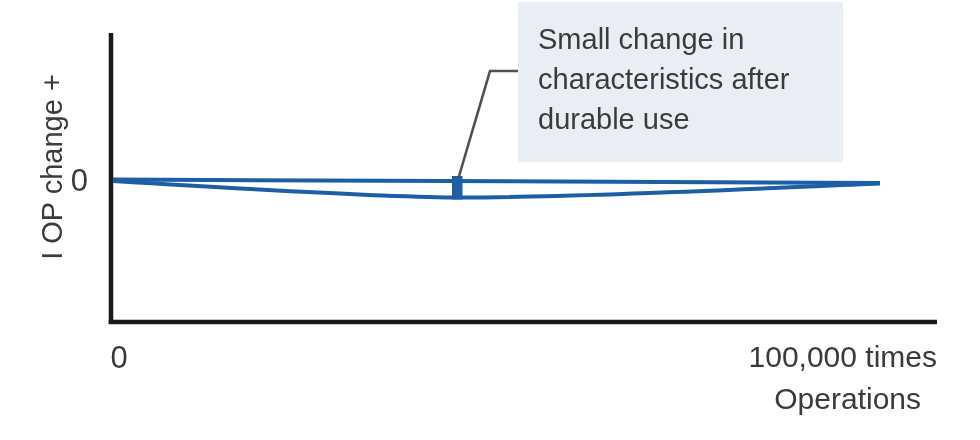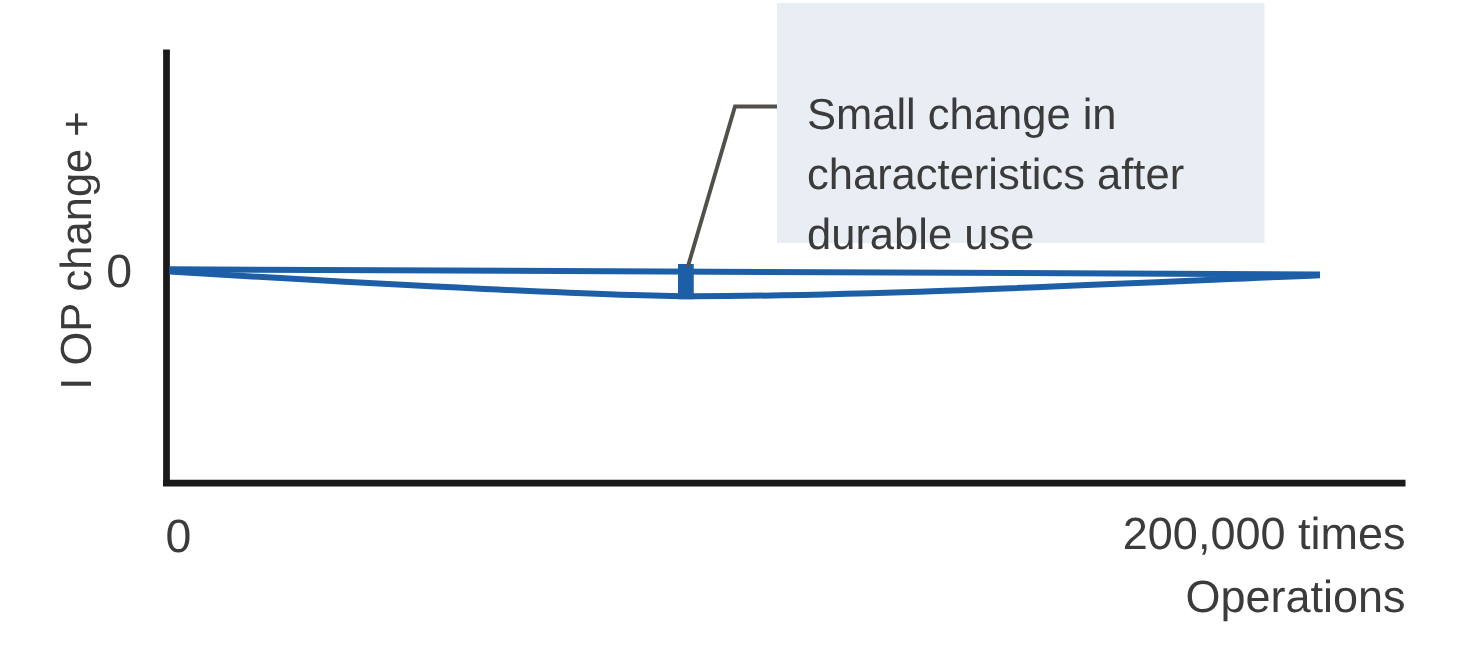--- a/index.html
+++ b/index.html
@@ -54,41 +54,40 @@
     font-size: 31px;
     text-align: center;
   }
   .x-tick-max {
     right: 43px;
     top: 340px;
     font-size: 30px;
     text-align: right;
   }
   .x-axis-title {
-    right: 43px;
+    right: 59px;
     top: 382px;
     font-size: 30px;
     text-align: right;
   }
   .callout {
     position: absolute;
     left: 518px;
     top: 2px;
     width: 325px;
     height: 160px;
     background: var(--color-callout-bg, #e8eef4);
     box-sizing: border-box;
     padding: 17px 10px 0 20px;
   }
   .callout-text {
     font-size: 29px;
     line-height: 40px;
     white-space: pre-line;
     color: var(--color-text, #3b3b3b);
-    margin-top: 38px;
   }
 </style>
 </head>
 <body>
 
 <div class="stage">
 
   <svg class="chart-svg" viewBox="0 0 980 440" xmlns="http://www.w3.org/2000/svg">
 
     <line x1="111" y1="33" x2="111" y2="324" stroke-width="4.5" style="stroke: var(--color-axis, #1a1a1a)"></line>
@@ -104,21 +103,21 @@
     <polyline points="518,71 490,71 458.5,178" fill="none" stroke-width="2.6" style="stroke: var(--color-leader, #53504c)"></polyline>
   </svg>
 
 
   <div class="label y-axis-label">I OP change +</div>
 
   <div class="label y-tick-zero">0</div>
 
   <div class="label x-tick-zero">0</div>
 
-  <div class="label x-tick-max">200,000 times</div>
+  <div class="label x-tick-max">100,000 times</div>
 
   <div class="label x-axis-title">Operations</div>
 
   <div class="callout">
     <div class="callout-text">Small change in
 characteristics after
 durable use</div>
   </div>
 
 </div>

